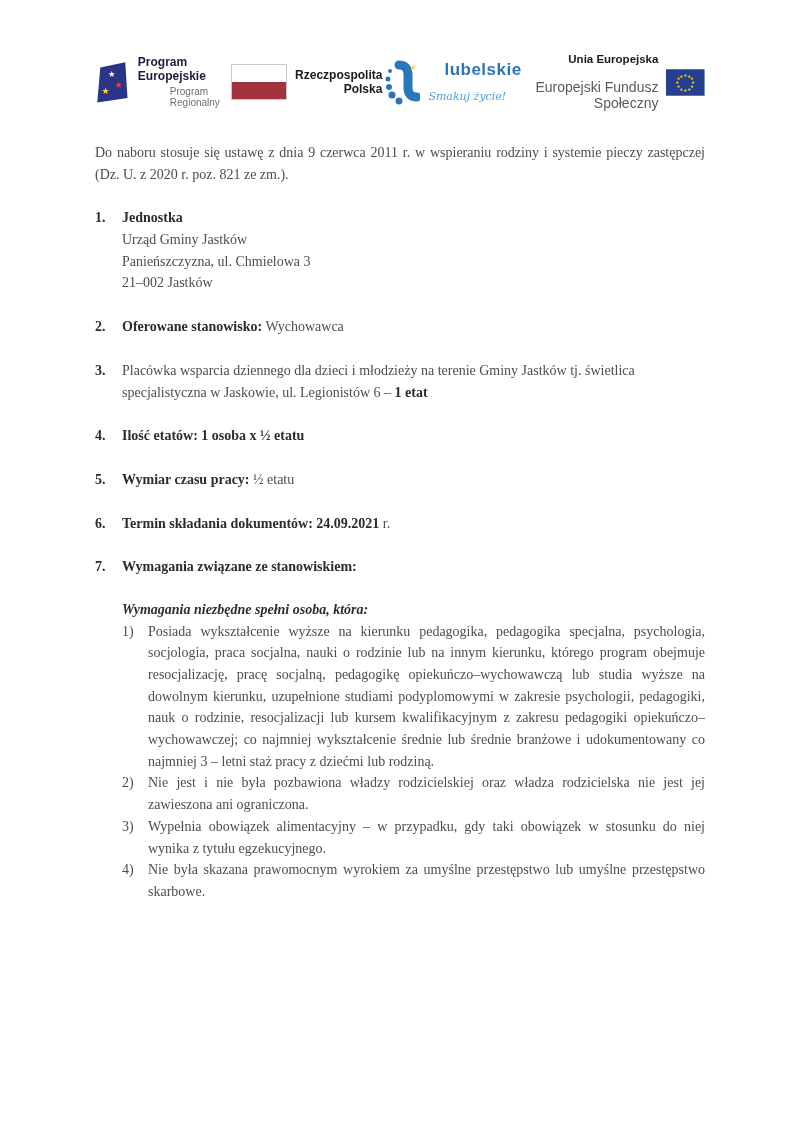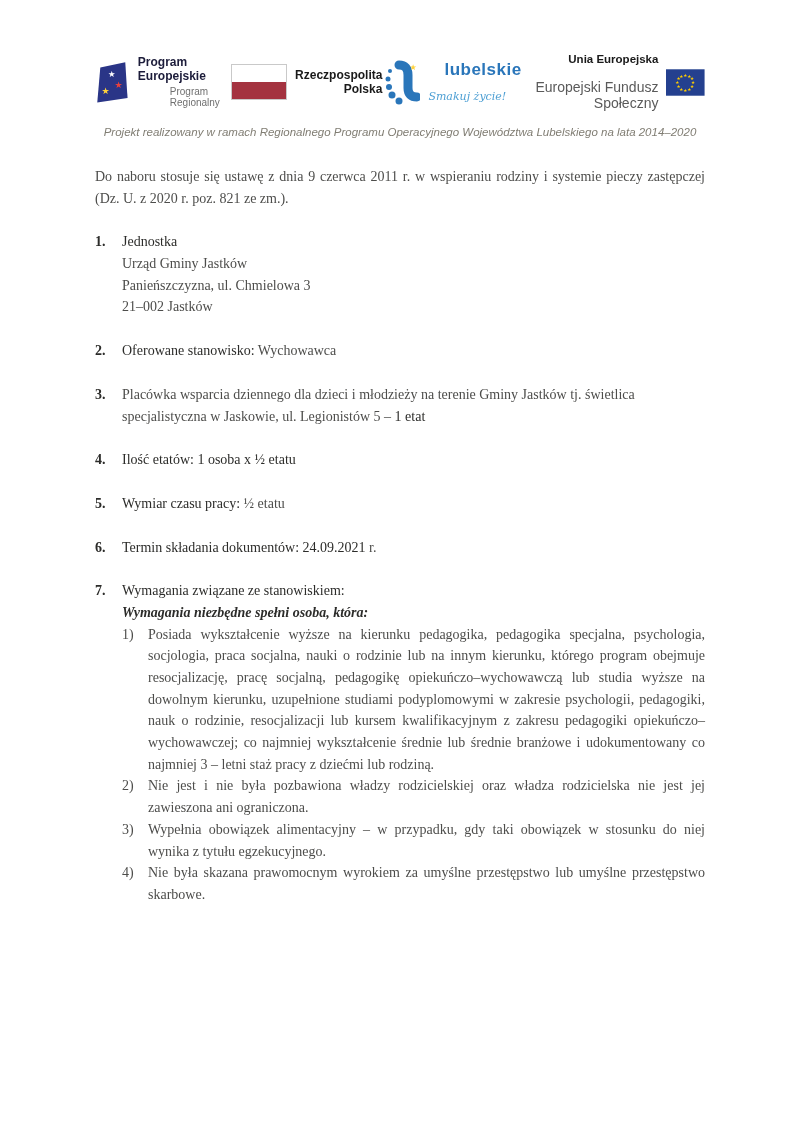--- a/index.html
+++ b/index.html
@@ -28,22 +28,22 @@
     margin-top:12px; text-align:center; font-family:"Liberation Sans", sans-serif;
     font-style:italic; font-size:11.5px; color:#807d73;
   }
   
   .doc-title {
     margin:26px 2px 0 2px; text-align:center; font-size:14.5px; line-height:1.45;
     color:#4c4c4a;
   }
   .intro { margin-top:28px; text-align:justify; font-size:14px; line-height:1.55; }
   .intro p { margin:0; }
-  .b { font-weight:normal; color:#2c2c2a; }
-  .bi { font-weight:bold; font-style:italic; color:#2c2c2a; }
+  .b { font-weight:bold; color:#2c2c2a; }
+  .bi { font-weight:bold; font-style:italic; color:#2c2c2a;margin-top:21px; }
   .item { display:flex; margin-top:22px; font-size:14px; line-height:1.55; }
   .item .num { flex:none; width:27px; font-weight:bold; color:#2c2c2a; }
   .item .ibody { flex:1; }
   .sub { display:flex; }
   .sub .snum { flex:none; width:26px; }
   .sub .stext { flex:1; text-align:justify; }
 </style>
 </head>
 <body>
 
@@ -110,21 +110,20 @@
           <text x="21.5" y="30">★</text>
           <text x="17.5" y="26.5">★</text>
           <text x="16" y="21">★</text>
           <text x="17.5" y="15.5">★</text>
           <text x="21.5" y="12">★</text>
         </g>
       </svg>
     </div>
   </div>
 
-  <div class="project-note">Projekt realizowany w ramach Regionalnego Programu Operacyjnego Województwa Lubelskiego na lata 2014–2020</div>
 
 
   <div class="intro">
     <p>Do naboru stosuje się ustawę z dnia 9 czerwca 2011 r. w wspieraniu rodziny i systemie pieczy zastępczej (Dz. U. z 2020 r. poz. 821 ze zm.).</p>
   </div>
 
   <div class="item">
     <div class="num">1.</div>
     <div class="ibody">
       <div class="b">Jednostka</div>
@@ -137,21 +136,21 @@
   <div class="item">
     <div class="num">2.</div>
     <div class="ibody">
       <span class="b">Oferowane stanowisko:</span><span> Wychowawca</span>
     </div>
   </div>
 
   <div class="item">
     <div class="num">3.</div>
     <div class="ibody">
-      <div class="just"><span>Placówka wsparcia dziennego dla dzieci i młodzieży na terenie Gminy Jastków tj. świetlica specjalistyczna w Jaskowie, ul. Legionistów 5 – </span><span class="b">1 etat</span></div>
+      <div class="just"><span>Placówka wsparcia dziennego dla dzieci i młodzieży na terenie Gminy Jastków tj. świetlica specjalistyczna w Jaskowie, ul. Legionistów 6 – </span><span class="b">1 etat</span></div>
     </div>
   </div>
 
   <div class="item">
     <div class="num">4.</div>
     <div class="ibody"><span class="b">Ilość etatów: 1 osoba x ½ etatu</span></div>
   </div>
 
   <div class="item">
     <div class="num">5.</div>

